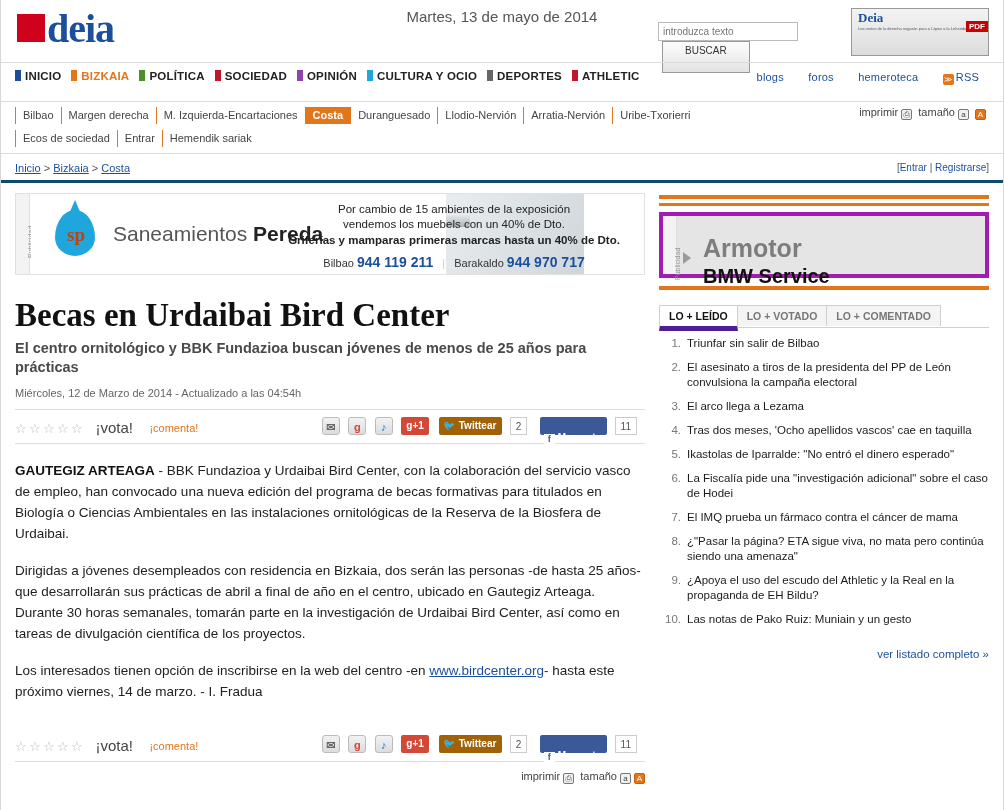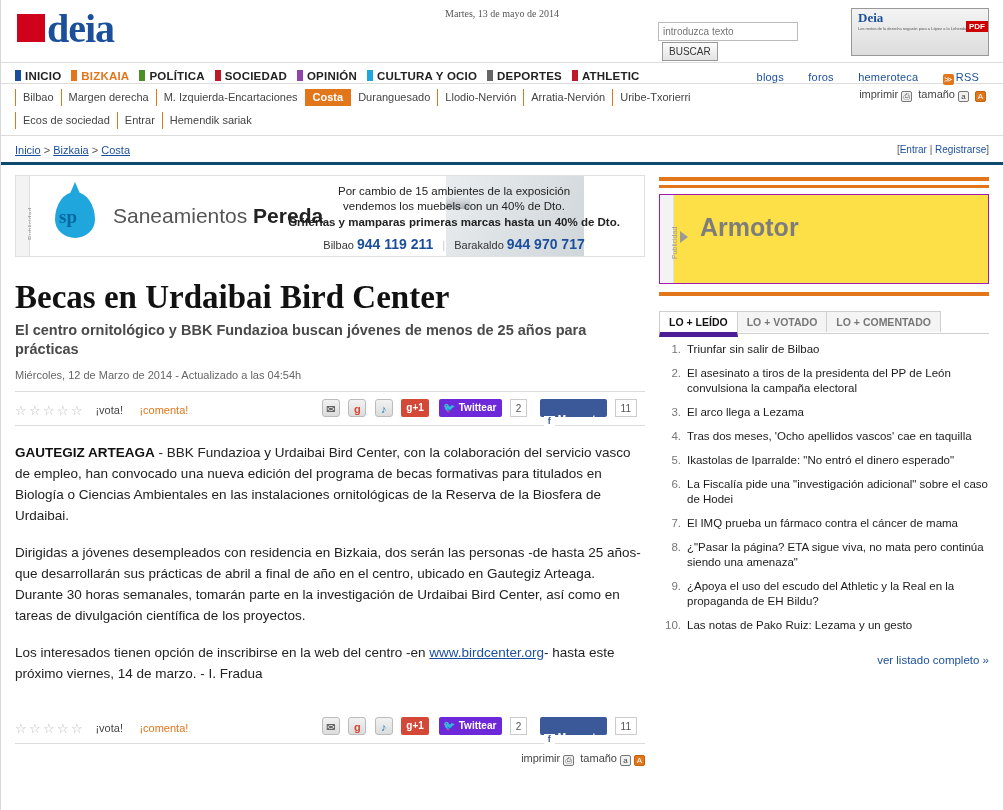--- a/index.html
+++ b/index.html
@@ -41,42 +41,41 @@
     font-size: 40px;
     font-weight: bold;
     color: #1b4f9c;
     letter-spacing: -1px;
     line-height: 42px;
   }
   .date-line {
     position: absolute;
     top: 8px; left: 0; right: 0;
     text-align: center;
-    font-size: 10px;
+    font-size: 15px;
     color: #555;
-    font-family: Liberation Serif, serif;
   }
   .search-box {
     position: absolute;
     top: 22px; left: 657px;
     width: 200px;
   }
   .search-input {
     width: 140px; height: 19px;
     border: 1px solid #bbb;
     font-size: 10px;
     color: #999;
     padding: 2px 4px;
     vertical-align: middle;
   }
   .search-btn {
     display: inline-block;
-    height: 19px;
+    height: 32px;
     line-height: 17px;
-    padding: 0 6px;
+    padding: 0 22px;
     font-size: 10px;
     border: 1px solid #999;
     background: linear-gradient(#fdfdfd,#e3e3e3);
     color: #333;
     vertical-align: middle;
     margin-left: 4px;
     cursor: pointer;
   }
   .paper-thumb {
     position: absolute;
@@ -106,21 +105,21 @@
     color: #fff;
     font-size: 8px;
     font-weight: bold;
     padding: 1px 3px;
   }
 
   
   .mainnav {
     border-top: 1px solid #dcdcdc;
     border-bottom: 1px solid #dcdcdc;
-    height: 22px;
+    height: 40px;
     padding: 0 14px;
     position: relative;
     white-space: nowrap;
   }
   .mainnav a {
     display: inline-block;
     font-size: 11.5px;
     font-weight: bold;
     color: #222;
     text-decoration: none;
@@ -270,22 +269,22 @@
   .sp-drop .drop:before {
     content: "";
     position: absolute;
     top: -10px; left: 14px;
     border-left: 6px solid transparent;
     border-right: 6px solid transparent;
     border-bottom: 14px solid #1fa6dc;
   }
   .sp-drop .sp {
     position: absolute;
-    top: 14px; left: 4px;
-    color: #0369a1;
+    top: 14px; left: 12px;
+    color: #c2410c;
     font-size: 19px;
     font-weight: bold;
     font-family: "Liberation Serif", serif;
   }
   .ban-title {
     position: absolute;
     left: 82px; top: 28px;
     font-size: 21px;
     color: #555;
   }
@@ -353,21 +352,21 @@
   }
   .stars { display: inline-block; vertical-align: middle; }
   .star {
     display: inline-block;
     width: 13px; height: 13px;
     margin-right: 1px;
     color: #bbb;
     font-size: 13px;
     line-height: 13px;
   }
-  .vote-txt { font-size: 11px; color: #444; margin-left: 6px; vertical-align: middle; }
+  .vote-txt { font-size: 15px; color: #444; margin-left: 6px; vertical-align: middle; }
   .comment-txt { font-size: 11px; color: #e2761b; margin-left: 12px; vertical-align: middle; }
   .share-right { position: absolute; right: 0; top: 6px; }
   .sq-ic {
     display: inline-block;
     width: 18px; height: 18px;
     border-radius: 3px;
     margin-right: 4px;
     vertical-align: middle;
     font-size: 11px;
     line-height: 18px;
@@ -385,21 +384,21 @@
     color: #fff; background: #d34836;
     border-radius: 2px;
     padding: 0 5px;
     margin-right: 6px;
     vertical-align: middle;
   }
   .tw-btn {
     display: inline-block;
     height: 18px; line-height: 18px;
     font-size: 10px; font-weight: bold;
-    color: #fff; background: #6d28d9;
+    color: #fff; background: #a16207;
     border-radius: 2px;
     padding: 0 6px 0 4px;
     vertical-align: middle;
   }
   .tw-btn .bird { font-size: 10px; margin-right: 3px; }
   .cnt {
     display: inline-block;
     height: 18px; line-height: 17px;
     font-size: 10px; color: #555;
     border: 1px solid #ccc;
@@ -444,23 +443,23 @@
   }
 
   
   .rule-orange {
     height: 4px; background: #e2761b; margin-top: 12px;
   }
   .rule-orange.thin { height: 3px; margin-top: 4px; }
   .ad-box {
     position: relative;
     margin-top: 6px;
-    height: 90px;
-    border: 1px solid #a21caf;
-    background: #fde047;
+    height: 66px;
+    border: 4px solid #a21caf;
+    background: #e5e5e5;
   }
   .ad-box .pub-tag { background: #f3f3f3; }
   .ad-inner { padding: 18px 0 0 40px; }
   .ad-inner .l1 {
     font-size: 25px; color: #7d7d7d; font-weight: bold;
     font-family: "Liberation Sans", sans-serif;
   }
   .ad-inner .l2 {
     font-size: 20px; color: #111; font-weight: bold; margin-top: 2px;
   }
@@ -679,39 +678,40 @@
       <div class="rule-orange"></div>
       <div class="rule-orange thin"></div>
 
       <div class="ad-box">
         <div class="pub-tag">
             <span>Publicidad</span>
           </div>
         <div class="arrow"></div>
         <div class="ad-inner">
           <div class="l1">Armotor</div>
+          <div class="l2">BMW Service</div>
         </div>
       </div>
       <div class="rule-orange" style="margin-top:8px;"></div>
 
       <div class="tabs">
         <span class="tab active">LO + LEÍDO</span><span class="tab">LO + VOTADO</span><span class="tab">LO + COMENTADO</span>
       </div>
 
       <ol class="toplist">
         <li><span>Triunfar sin salir de Bilbao</span></li>
         <li><span>El asesinato a tiros de la presidenta del PP de León convulsiona la campaña electoral</span></li>
         <li><span>El arco llega a Lezama</span></li>
         <li><span>Tras dos meses, 'Ocho apellidos vascos' cae en taquilla</span></li>
         <li><span>Ikastolas de Iparralde: "No entró el dinero esperado"</span></li>
         <li><span>La Fiscalía pide una "investigación adicional" sobre el caso de Hodei</span></li>
         <li><span>El IMQ prueba un fármaco contra el cáncer de mama</span></li>
         <li><span>¿"Pasar la página? ETA sigue viva, no mata pero continúa siendo una amenaza"</span></li>
         <li><span>¿Apoya el uso del escudo del Athletic y la Real en la propaganda de EH Bildu?</span></li>
-        <li><span>Las notas de Pako Ruiz: Lezama y un gesto</span></li>
+        <li><span>Las notas de Pako Ruiz: Muniain y un gesto</span></li>
       </ol>
 
       <div class="seeall">
         <a href="#">ver listado completo »</a>
       </div>
     </div>
 
     <div class="clear"></div>
   </div>
 </div>

